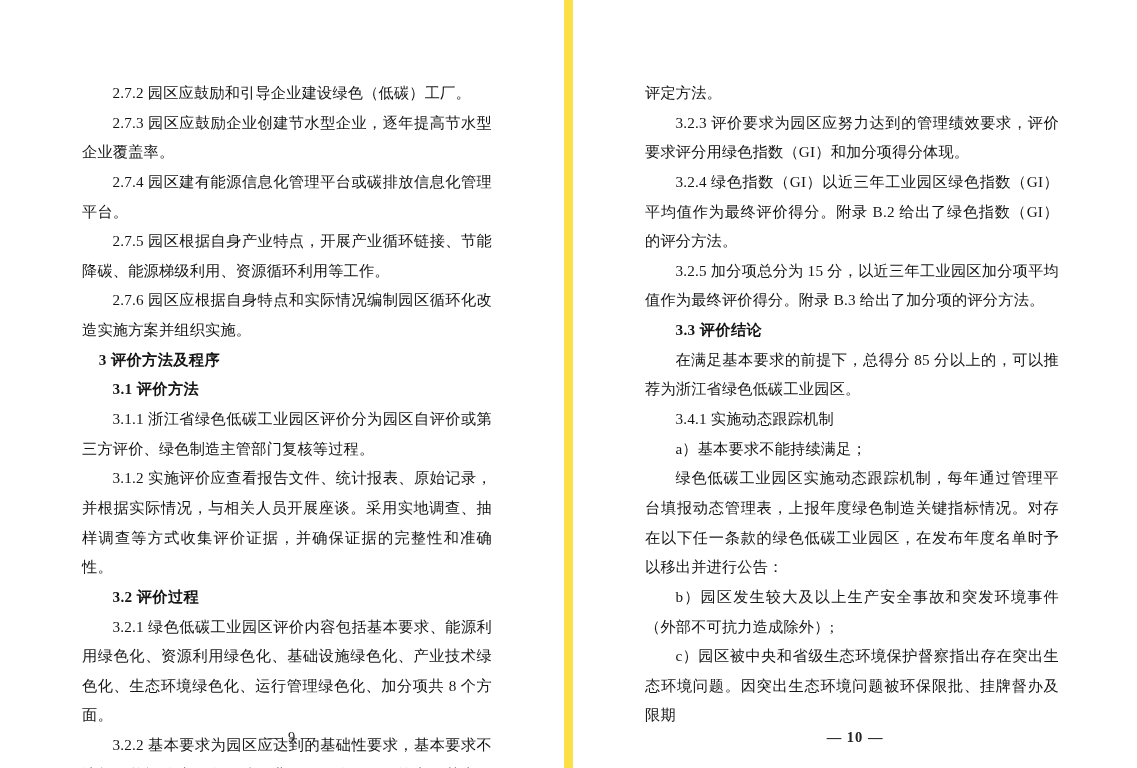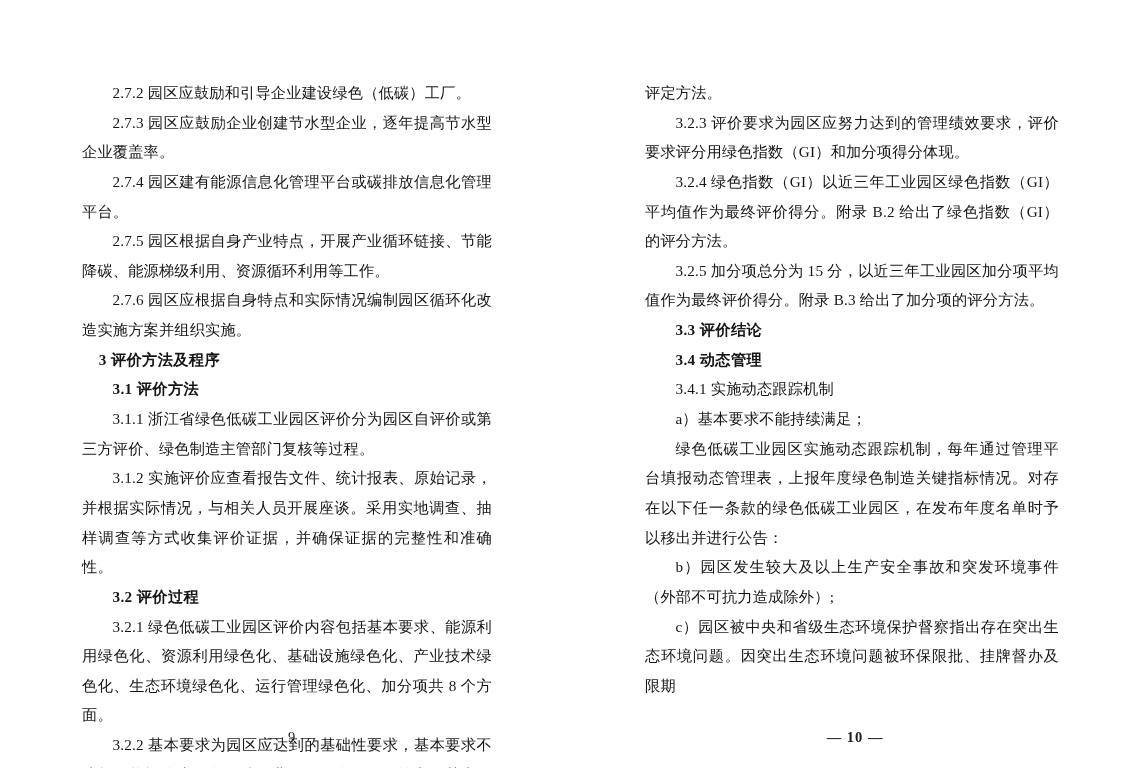--- a/index.html
+++ b/index.html
@@ -11,37 +11,36 @@
     width: 1137px;
     height: 768px;
     overflow: hidden;
     font-family: "Liberation Serif", "DejaVu Serif", serif;
   }
   .spread {
     display: flex;
     width: 1137px;
     height: 768px;
     gap: 9px;
-    background: #ffffff;
+    background: #fde047;
   }
   .page {
     background: #ffffff;
     position: relative;
     box-sizing: border-box;
     height: 768px;
     overflow: hidden;
   }
   .page-left {
     width: 564px;
     padding: 78px 72px 0 82px;
   }
   .page-right {
     width: 564px;
     padding: 78px 78px 0 72px;
-    border-radius: 26px;
   }
   .body-text {
     font-size: 15.2px;
     line-height: 1.95;
     color: #151515;
     text-align: justify;
     text-justify: inter-ideograph;
     letter-spacing: 0.2px;
   }
   p.para {
@@ -100,21 +99,21 @@
     <div class="page-number">— 9 —</div>
   </div>
 
   <div class="page page-right">
     <div class="body-text">
       <p class="para cont">评定方法。</p>
       <p class="para">3.2.3 评价要求为园区应努力达到的管理绩效要求，评价要求评分用绿色指数（GI）和加分项得分体现。</p>
       <p class="para">3.2.4 绿色指数（GI）以近三年工业园区绿色指数（GI）平均值作为最终评价得分。附录 B.2 给出了绿色指数（GI）的评分方法。</p>
       <p class="para">3.2.5 加分项总分为 15 分，以近三年工业园区加分项平均值作为最终评价得分。附录 B.3 给出了加分项的评分方法。</p>
       <p class="head">3.3 评价结论</p>
-      <p class="head">3.4 动态管理</p>
+      <p class="para">在满足基本要求的前提下，总得分 85 分以上的，可以推荐为浙江省绿色低碳工业园区。</p>
       <p class="sub">3.4.1 实施动态跟踪机制</p>
       <p class="para">a）基本要求不能持续满足；</p>
       <p class="para">绿色低碳工业园区实施动态跟踪机制，每年通过管理平台填报动态管理表，上报年度绿色制造关键指标情况。对存在以下任一条款的绿色低碳工业园区，在发布年度名单时予以移出并进行公告：</p>
       <p class="para">b）园区发生较大及以上生产安全事故和突发环境事件（外部不可抗力造成除外）;</p>
       <p class="para">c）园区被中央和省级生态环境保护督察指出存在突出生态环境问题。因突出生态环境问题被环保限批、挂牌督办及限期</p>
     </div>
     <div class="page-number">— 10 —</div>
   </div>
 
 </div>

